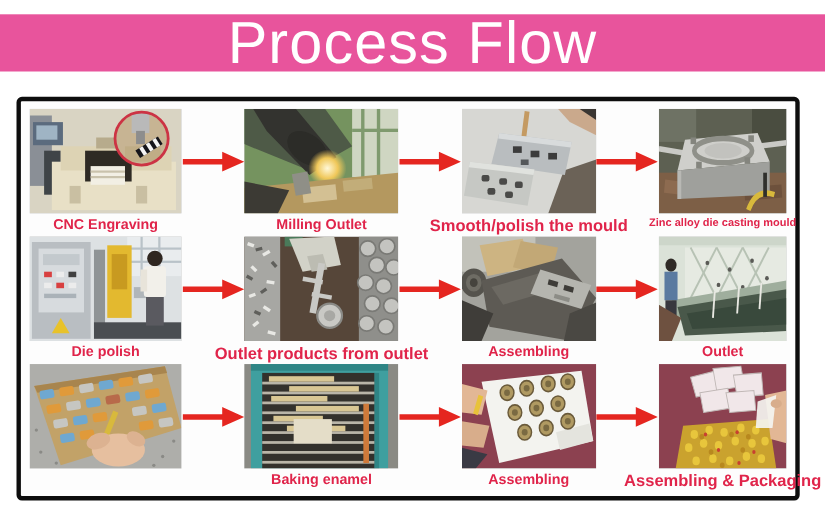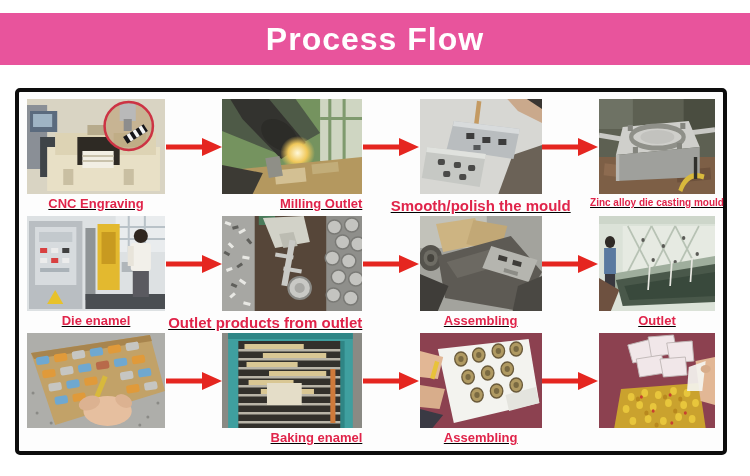--- a/index.html
+++ b/index.html
@@ -9,30 +9,30 @@
   html,body{margin:0;padding:0;}
   body{
     width:750px;height:476px;background:var(--background);
     font-family:"Liberation Sans",sans-serif;position:relative;overflow:hidden;
   }
   .banner{
     position:absolute;left:0;top:13px;width:750px;height:52px;
     background:var(--banner-bg);display:flex;align-items:center;justify-content:center;
   }
   .banner h1{
-    margin:12px;color:#ffffff;font-size:32px;font-weight:700;letter-spacing:1px;line-height:1;
+    margin:12px;color:#ffffff;font-size:54px;font-weight:400;letter-spacing:1px;line-height:1;
   }
   .board{
     position:absolute;left:15px;top:88px;width:712px;height:367px;box-sizing:border-box;
     border:4px solid var(--border);border-radius:5px;background:#fdfdfd;
     padding:7px 8px 5px;display:flex;flex-direction:column;justify-content:space-between;
   }
-  .row{display:flex;align-items:flex-start;text-decoration:underline;}
+  .row{display:flex;align-items:flex-start;}
   .cell{display:flex;flex-direction:column;align-items:center;margin:0;}
-  .c1{width:138px;} .c2{width:140px;align-items:flex-end;} .c3{width:122px;} .c4{width:116px;}
+  .c1{width:138px;} .c2{width:140px;} .c3{width:122px;} .c4{width:116px;}
   .photo{width:100%;height:95px;overflow:hidden;background:#ccc;}
   .photo svg{display:block;width:100%;height:100%;}
   .caption{
     margin-top:3px;color:var(--caption);font-weight:bold;font-size:13px;
     white-space:nowrap;text-align:center;line-height:1.15;
   }
   .caption.sz-m{font-size:15px;}
   .caption.sz-s{font-size:10px;}
   .arrow{flex:1;display:flex;justify-content:center;margin-top:38px;color:var(--arrow);}
 </style>
@@ -214,21 +214,21 @@
             <rect x="70" y="8" width="22" height="66" fill="#e3b92f"></rect>
             <rect x="74" y="16" width="14" height="32" fill="#c89a20"></rect>
             <rect x="58" y="78" width="79" height="15" fill="#4a4e52"></rect>
             <rect x="94" y="46" width="20" height="10" fill="#b0b6ba"></rect>
             <circle cx="113" cy="20" r="7" fill="#2f2620"></circle>
             <rect x="103" y="27" width="20" height="28" rx="3" fill="#f2f0ea"></rect>
             <rect x="100" y="30" width="6" height="20" fill="#e8e4da"></rect>
             <rect x="105" y="55" width="16" height="26" fill="#5a5a60"></rect>
           </svg>
         </div>
-        <figcaption class="caption">Die enamel</figcaption>
+        <figcaption class="caption">Die polish</figcaption>
       </figure>
 
       <div class="arrow">
         <svg viewBox="0 0 56 20" width="56" height="20">
             <polygon fill="currentColor" points="0,7.5 36,7.5 36,1 56,10 36,19 36,12.5 0,12.5"></polygon>
           </svg>
       </div>
 
       <figure class="cell c2">
         <div class="photo">
@@ -540,17 +540,18 @@
                 <circle cx="84" cy="62" r="1.8"></circle>
                 <circle cx="64" cy="78" r="1.8"></circle>
               <circle cx="102" cy="80" r="1.8"></circle>
                 <circle cx="86" cy="90" r="1.8"></circle>
             </g>
             <polygon points="114,28 137,24 137,72 120,68" fill="#e2b795"></polygon>
             <polygon points="106,34 126,28 122,58 104,58" fill="#f4f4f0" opacity="0.92"></polygon>
             <ellipse cx="126" cy="36" rx="6" ry="4" fill="#d8ad8b"></ellipse>
           </svg>
         </div>
+        <figcaption class="caption sz-m">Assembling &amp; Packaging</figcaption>
       </figure>
     </div>
 
   </div>
 </div>
 
 </body></html>

